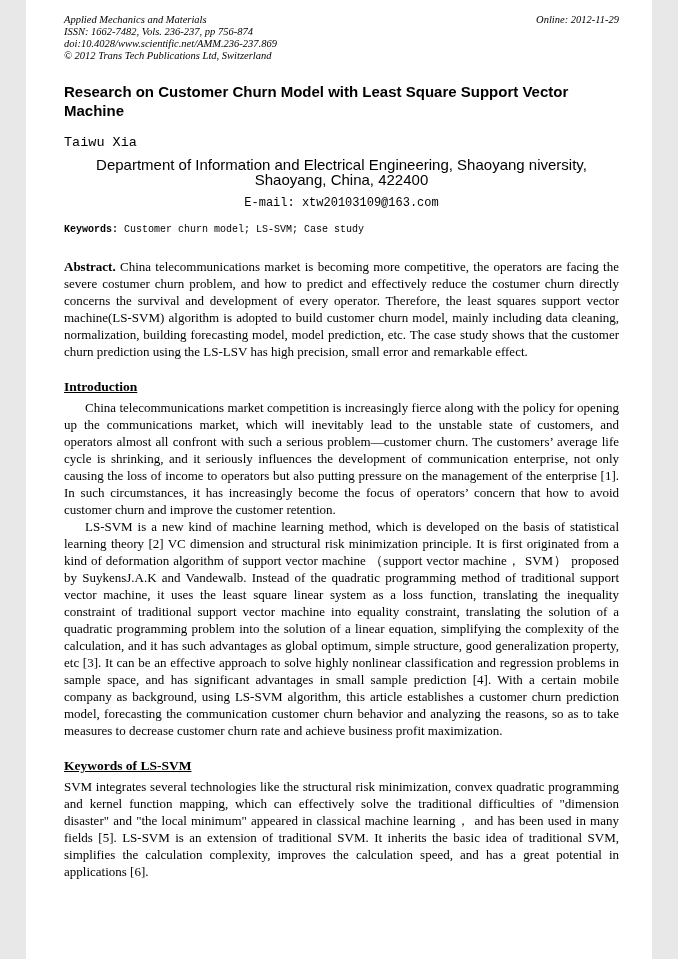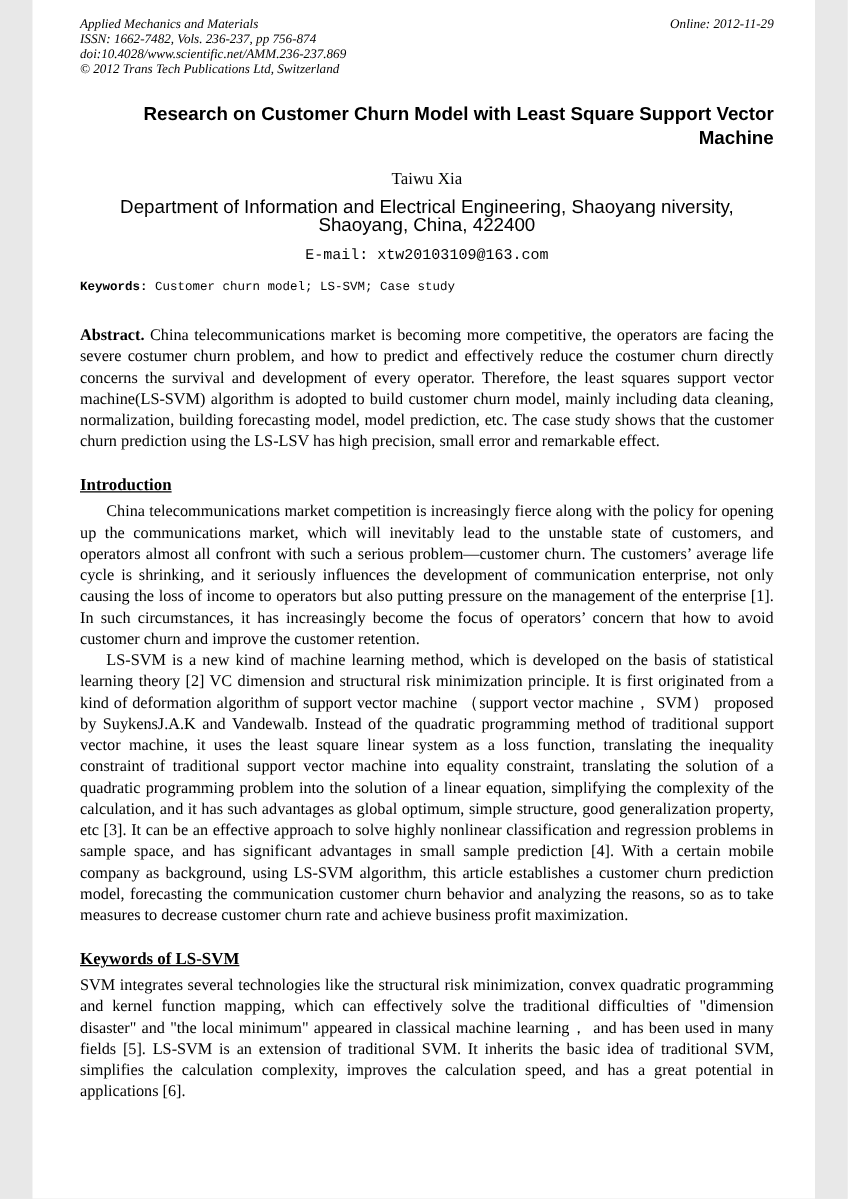--- a/index.html
+++ b/index.html
@@ -25,28 +25,28 @@
     line-height: 12px;
   }
   .header-right { white-space: nowrap; margin-left: 48px; }
 
   
   .title {
     font-family: "Liberation Sans", sans-serif;
     font-weight: bold;
     font-size: 15px;
     line-height: 18.5px;
-    text-align: right;
+    text-align: left;
     max-width: 560px;
     margin: 21px auto 0 auto;
   }
   .author {
-    font-family: Liberation Serif, serif;
+    font-family: Liberation Mono, monospace;
     font-size: 13.5px;
-    text-align: center;
+    text-align: left;
     margin-top: 15px;
   }
   .affiliation {
     font-family: "Liberation Sans", sans-serif;
     font-size: 15px;
     line-height: 14.5px;
     text-align: center;
     max-width: 495px;
     margin: 8px auto 0 auto;
   }

